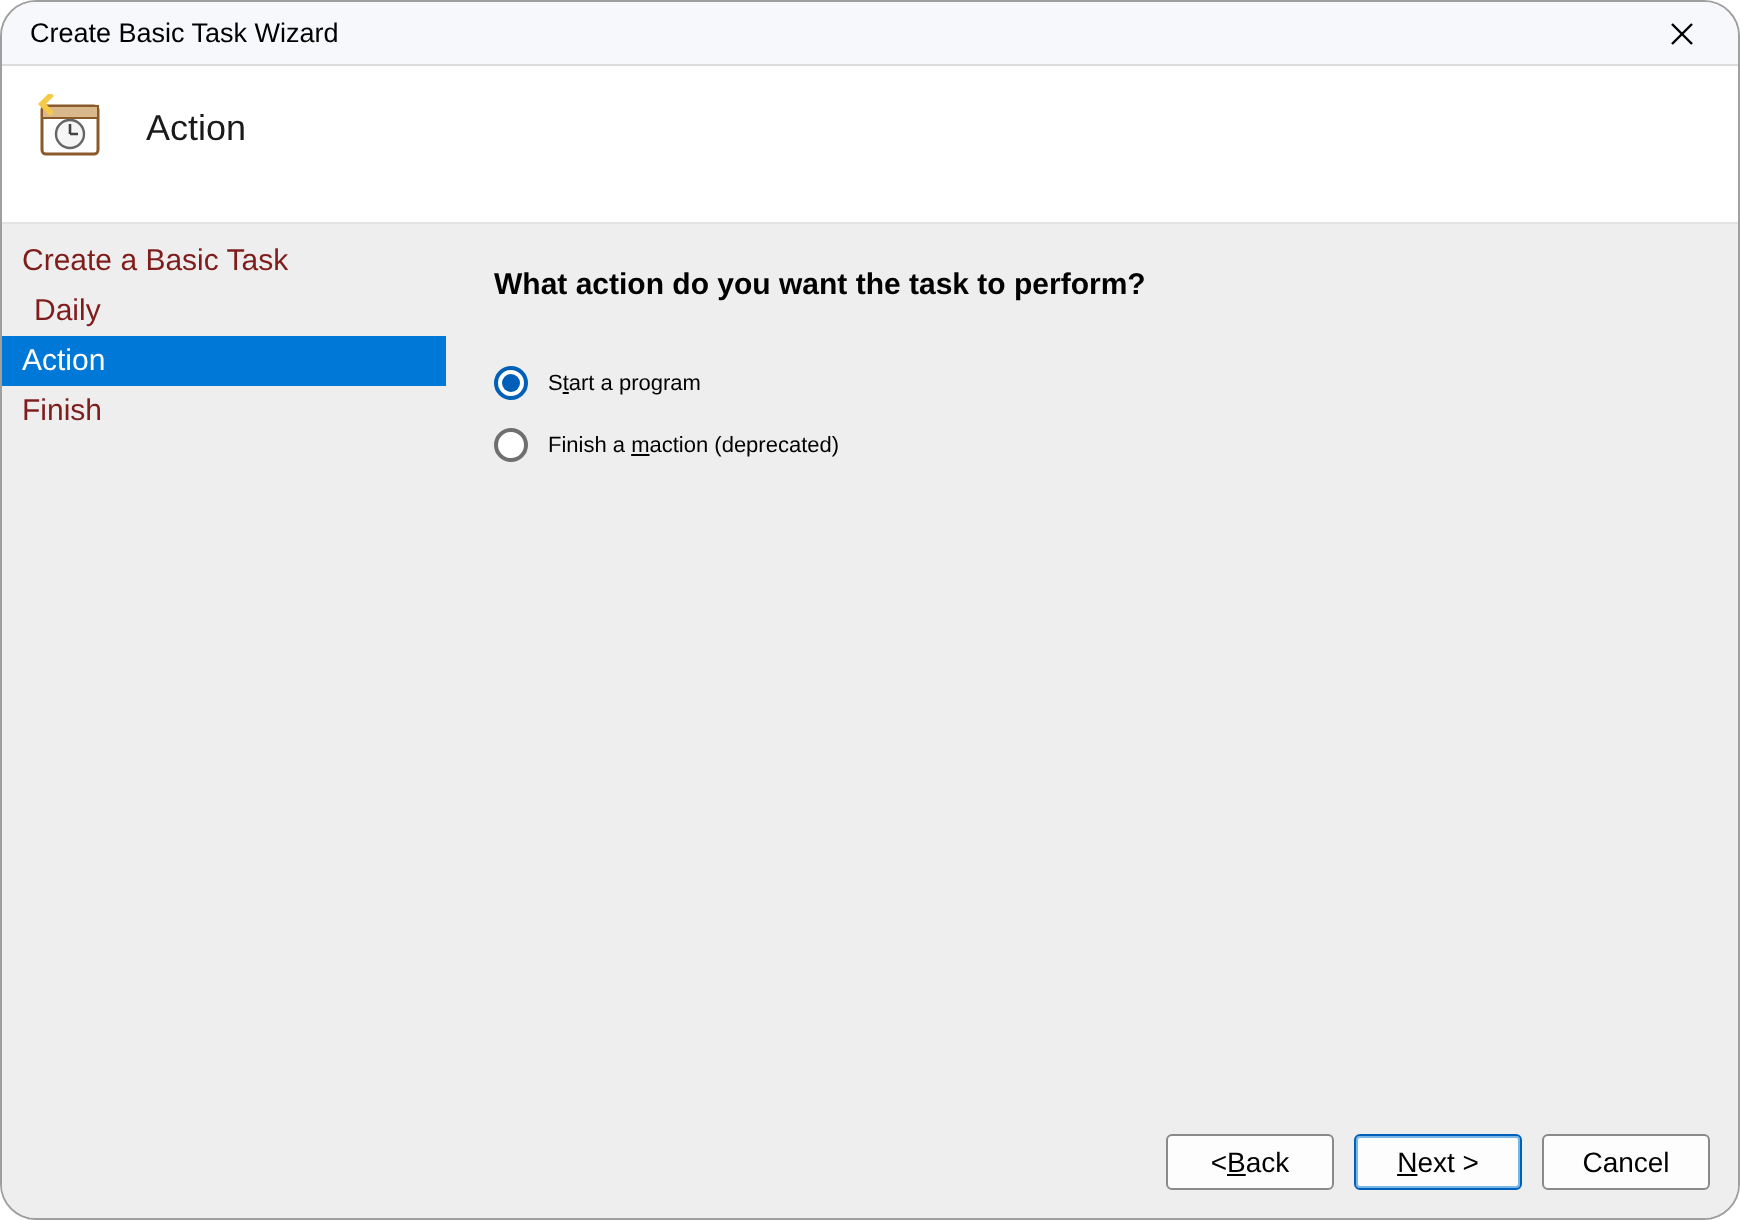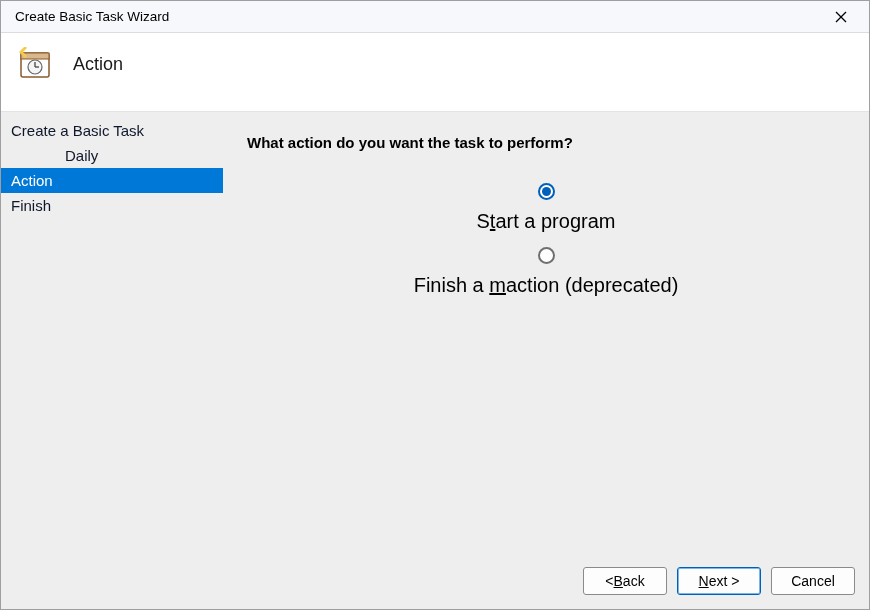--- a/index.html
+++ b/index.html
@@ -7,21 +7,21 @@
     margin: 0; padding: 0;
     width: 870px; height: 610px;
     font-family: "Segoe UI", Tahoma, sans-serif;
     font-size: 14px;
     color: #000;
     background: #fff;
   }
   .window {
     width: 870px; height: 610px;
     border: 1px solid #9f9f9f;
-    border-radius: 0;
+    border-radius: 18px;
     overflow: hidden;
     display: flex;
     flex-direction: column;
     background: #fff;
   }
   
   .titlebar {
     height: 32px;
     display: flex;
     align-items: center;
@@ -68,45 +68,44 @@
     min-height: 0;
   }
   .sidebar {
     width: 222px;
     background: #eeeeee;
     padding-top: 6px;
   }
   .sidebar-item {
     padding: 4px 10px 4px 10px;
     font-size: 15px;
-    color: #0f172a;
+    color: #7f1d1d;
     cursor: default;
   }
-  .sidebar-item.indent { padding-left: 28px; margin-left: 36px; }
+  .sidebar-item.indent { padding-left: 16px; }
   .sidebar-item.selected {
     background: #0078d7;
     color: #fff;
   }
 
   .content {
     flex: 1;
     padding: 22px 24px 10px 24px;
   }
   .prompt {
     font-size: 15px;
     margin-bottom: 32px;
     font-weight: bold;
   }
   .radio-row {
     display: flex;
     align-items: center;
     gap: 10px;
     margin-bottom: 14px;
-    font-size: 20px;
-    flex-direction: column;
+    font-size: 11px;
   }
   .radio {
     width: 17px; height: 17px;
     border: 2px solid #6f6f6f;
     border-radius: 50%;
     display: inline-flex;
     align-items: center; justify-content: center;
     background: #fff;
   }
   .radio.checked {

